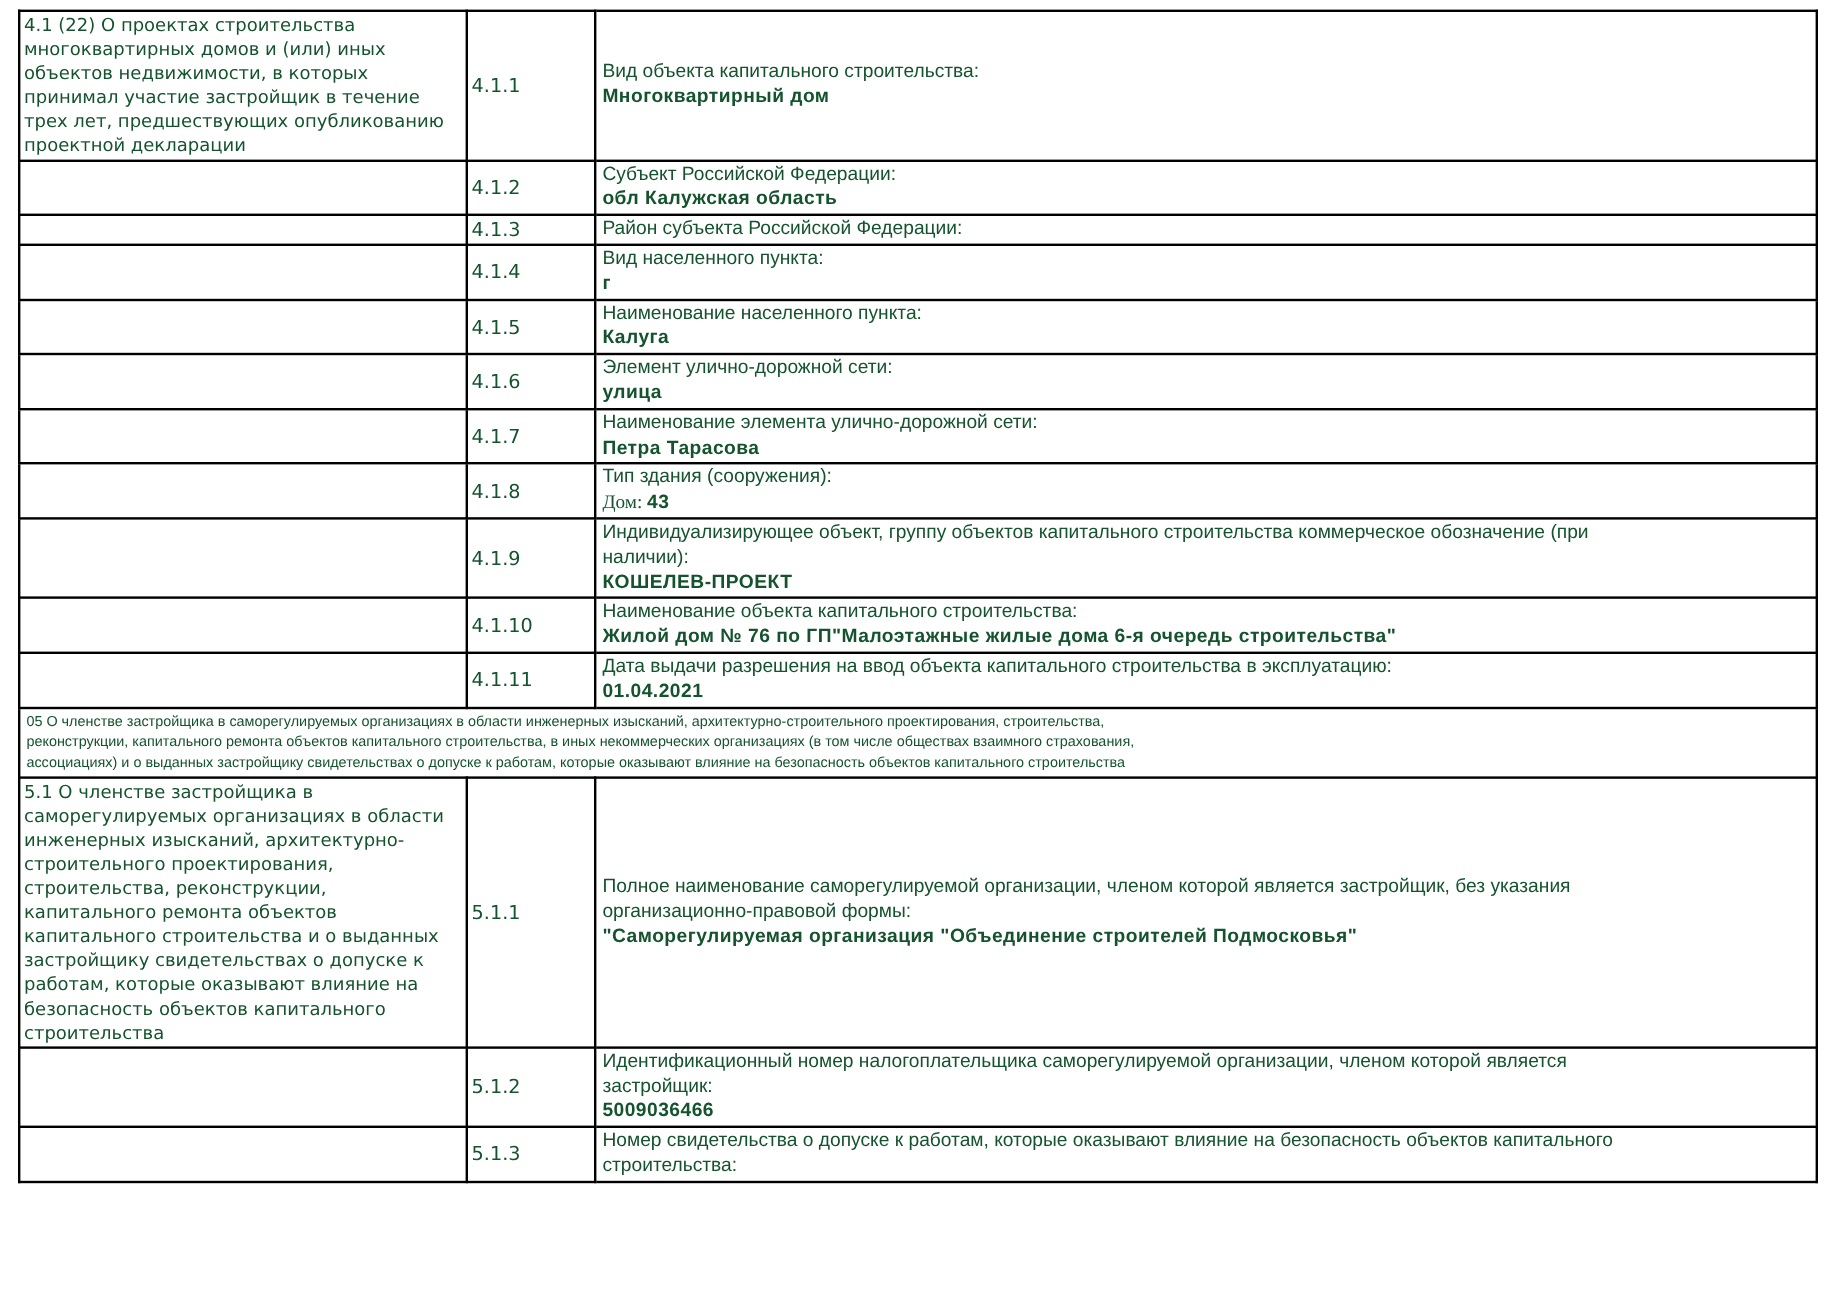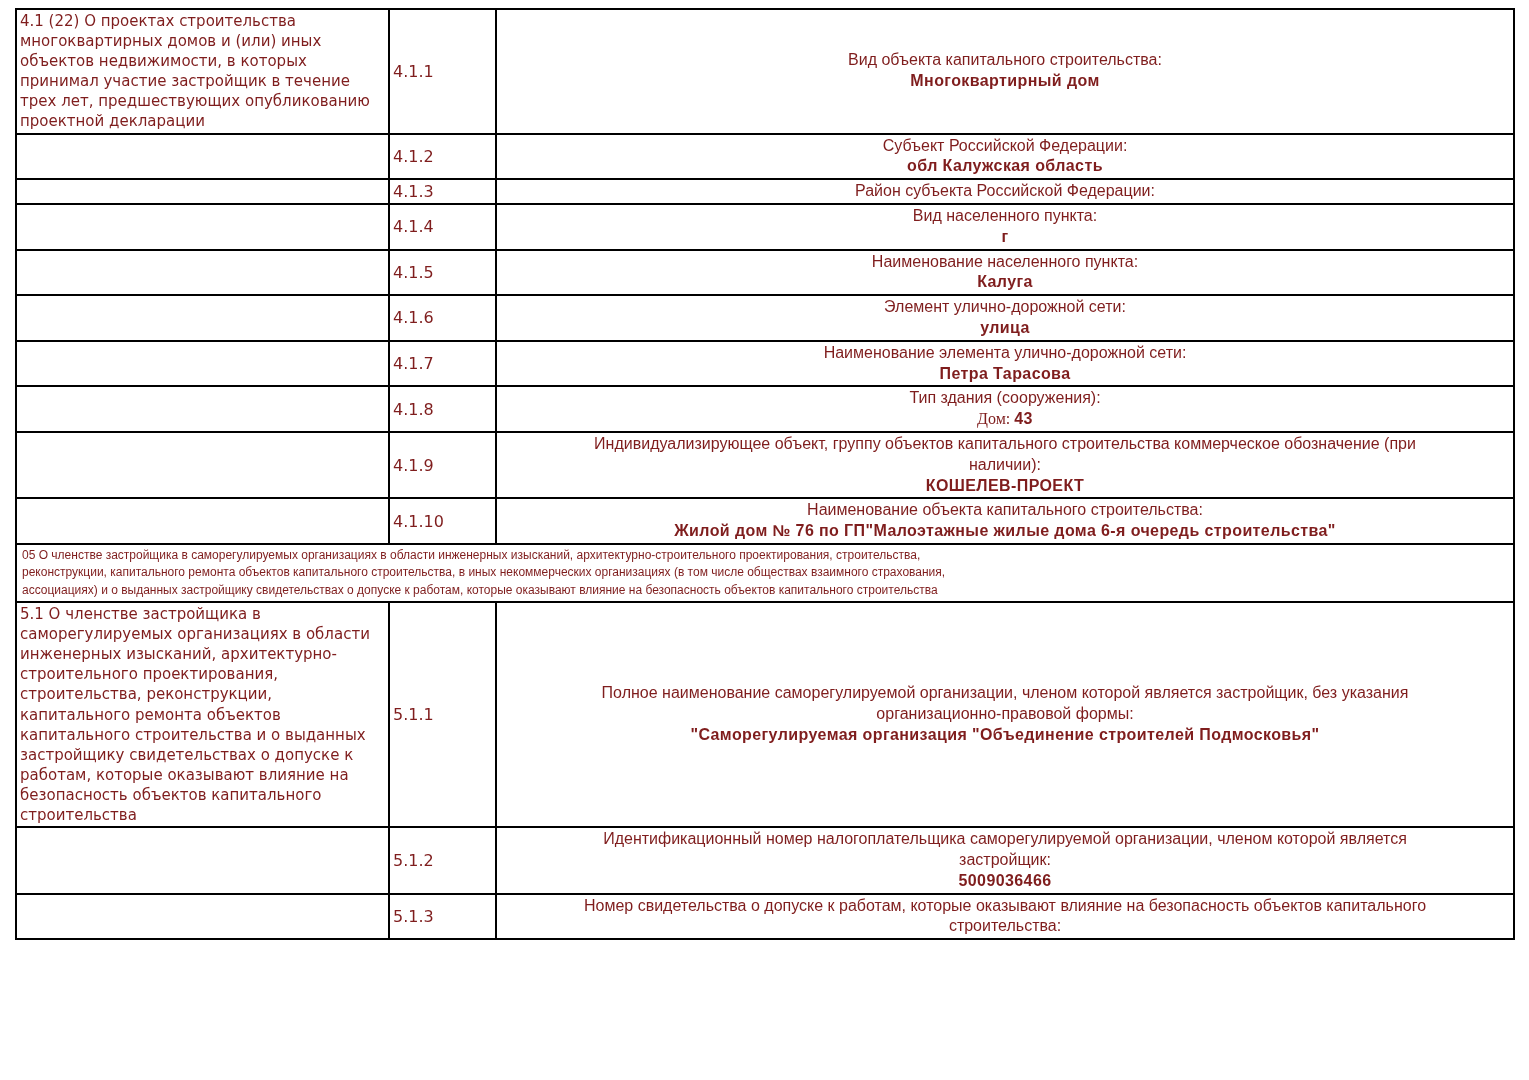--- a/index.html
+++ b/index.html
@@ -21,21 +21,21 @@
   table.decl {
     border-collapse: collapse;
     table-layout: fixed;
     width: 1500px;
     margin: 8px 0 0 15px;
     background: #ffffff;
   }
   table.decl td {
     border: 2px solid #000000;
     vertical-align: middle;
-    color: #7f1d1d;
+    color: #14532d;
     overflow: hidden;
   }
   td.c1 {
     font-family: "DejaVu Sans", sans-serif;
     font-size: 15px;
     line-height: 1.34;
     padding: 1px 3px;
     white-space: pre-line;
     vertical-align: middle;
   }
@@ -44,21 +44,20 @@
     font-size: 16px;
     padding: 1px 3px;
     vertical-align: middle;
   }
   td.c3 {
     font-family: "Liberation Sans", sans-serif;
     font-size: 16px;
     line-height: 1.3;
     padding: 1px 5px;
     vertical-align: middle;
-    text-align: center;
   }
   .label {
     white-space: pre-line;
   }
   .value {
     font-weight: bold;
     letter-spacing: 0.4px;
   }
   .value .vp {
     font-weight: normal;
@@ -163,20 +162,28 @@
 наличии):</div>
           <div class="value"><span class="vp"></span><span class="vb">КОШЕЛЕВ-ПРОЕКТ</span></div>
         </td>
       </tr>
       <tr>
         <td class="c1"></td>
         <td class="c2">4.1.10</td>
         <td class="c3">
           <div class="label">Наименование объекта капитального строительства:</div>
           <div class="value"><span class="vp"></span><span class="vb">Жилой дом № 76 по ГП"Малоэтажные жилые дома 6-я очередь строительства"</span></div>
+        </td>
+      </tr>
+      <tr>
+        <td class="c1"></td>
+        <td class="c2">4.1.11</td>
+        <td class="c3">
+          <div class="label">Дата выдачи разрешения на ввод объекта капитального строительства в эксплуатацию:</div>
+          <div class="value"><span class="vp"></span><span class="vb">01.04.2021</span></div>
         </td>
       </tr>
 
       <tr>
         <td class="section" colspan="3">05 О членстве застройщика в саморегулируемых организациях в области инженерных изысканий, архитектурно-строительного проектирования, строительства,
 реконструкции, капитального ремонта объектов капитального строительства, в иных некоммерческих организациях (в том числе обществах взаимного страхования,
 ассоциациях) и о выданных застройщику свидетельствах о допуске к работам, которые оказывают влияние на безопасность объектов капитального строительства</td>
       </tr>
 
       <tr>

